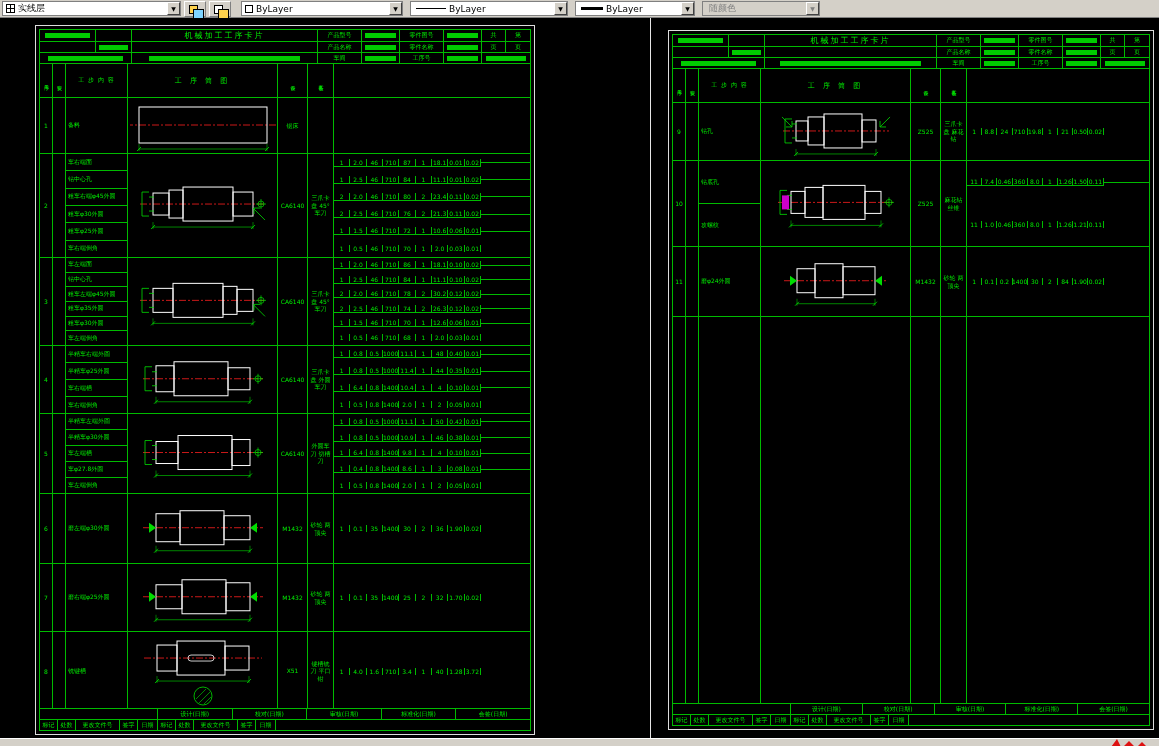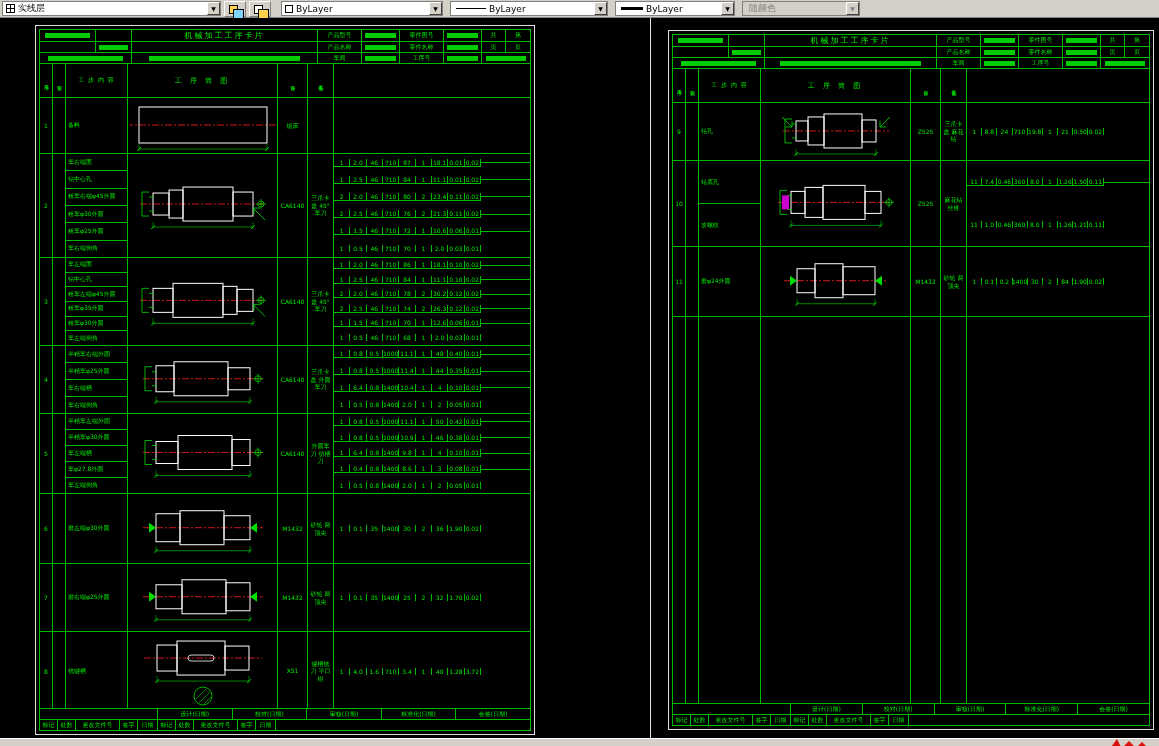--- a/index.html
+++ b/index.html
@@ -80,21 +80,21 @@
   .statusbar{position:absolute;left:0;right:0;bottom:0;height:8px;background:var(--bg);
     border-top:1px solid #fff}
   .logo{position:absolute;right:10px;top:0}
 </style>
 </head>
 <body>
 
 <div class="app">
 
   <div class="toolbar">
-    <div class="combo" style="width:219px">
+    <div class="combo" style="width:179px">
       <span class="licon"></span>
       <span class="cval">实线层</span>
       <span class="carrow">▼</span>
     </div>
     <button class="tbtn">
       <span class="ic-layers"></span>
     </button>
     <button class="tbtn">
       <span class="ic-layers alt"></span>
     </button>

